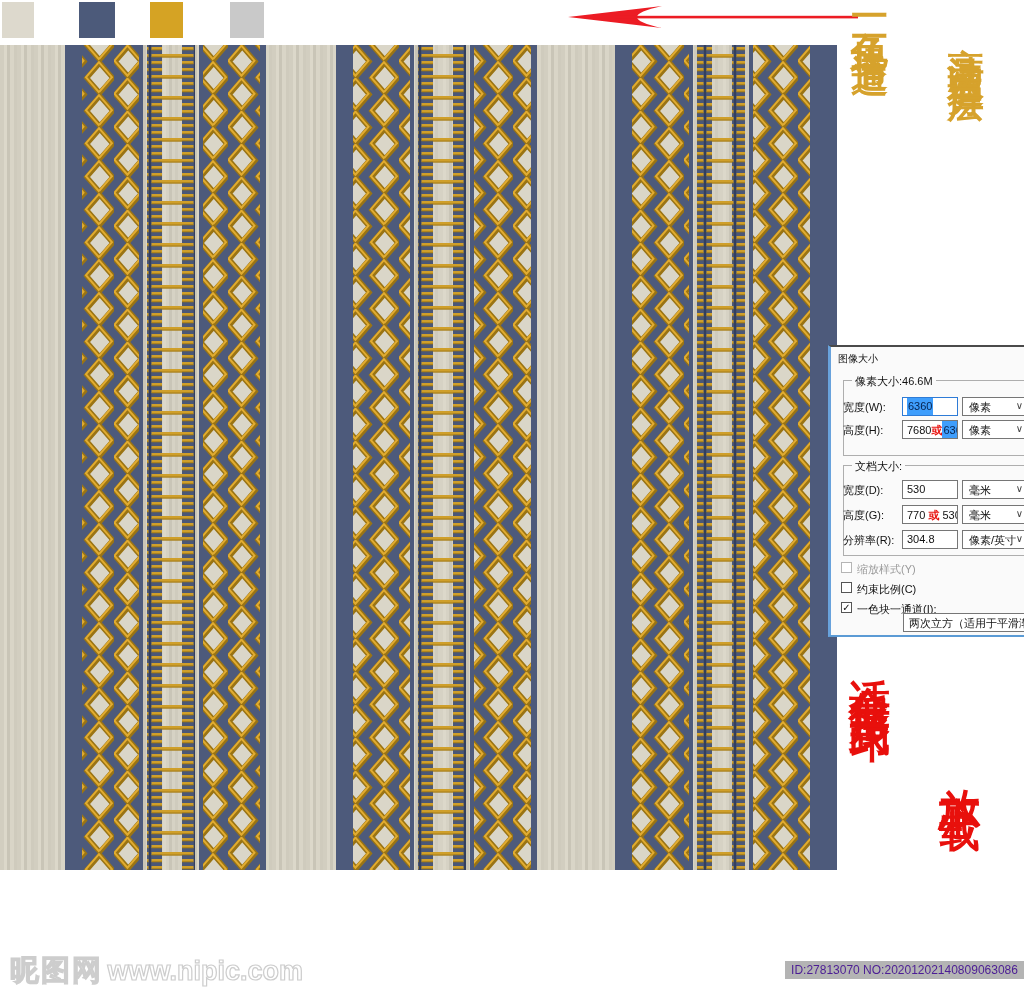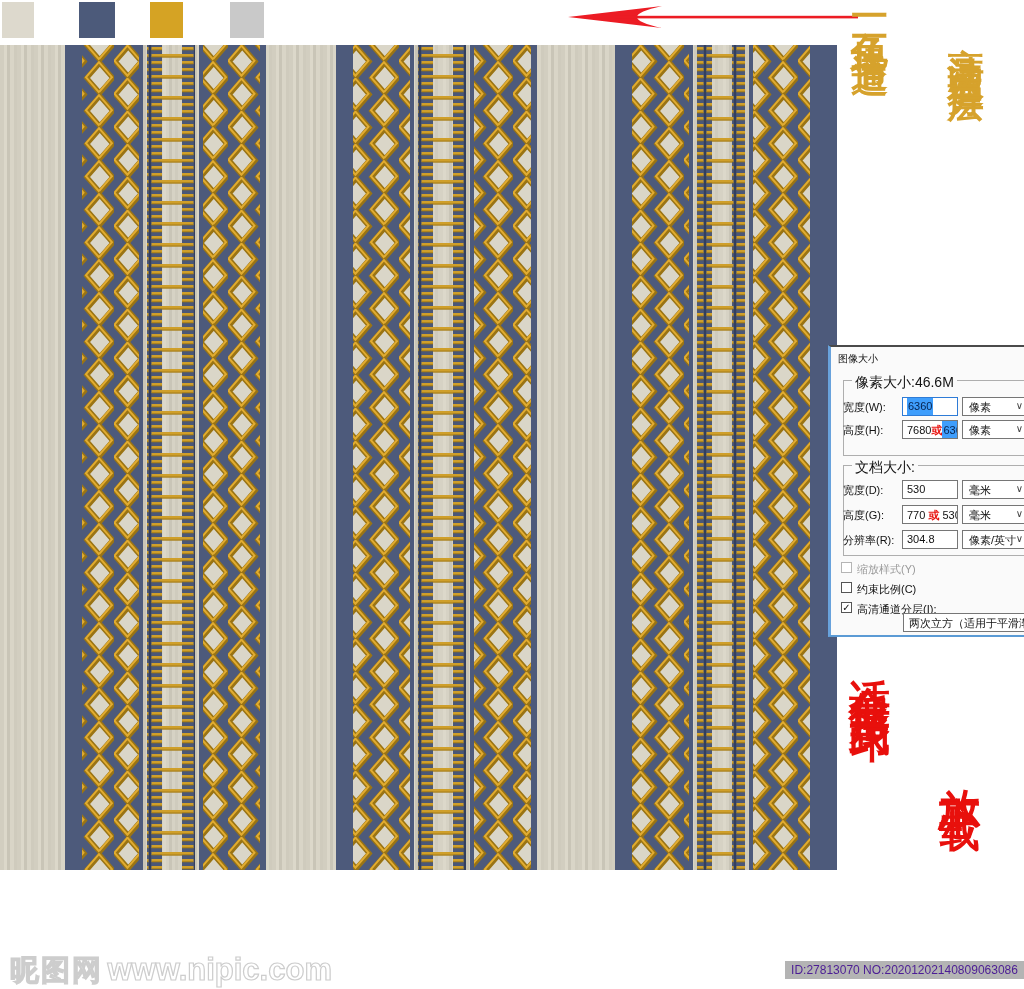--- a/index.html
+++ b/index.html
@@ -26,21 +26,21 @@
 
   
   #dialog{position:absolute;left:828px;top:345px;width:196px;height:292px;
           background:#fafafa;border-top:2px solid #4a4a4a;border-left:3px solid #68a2dc;
           border-bottom:2px solid #5b9bd5;box-sizing:border-box;overflow:hidden;
           font-size:11px;color:#111;z-index:10;}
   #dialog .dlg-title{position:absolute;left:7px;top:5px;font-size:10px;}
   .grp{position:absolute;left:12px;width:200px;border:1px solid #aeaeae;box-sizing:border-box;}
   #grp-pixel{top:33px;height:76px;}
   #grp-doc{top:118px;height:91px;}
-  .grp-label{position:absolute;left:8px;top:-7px;background:#fafafa;padding:0 3px;font-size:14px;}
+  .grp-label{position:absolute;left:8px;top:-7px;background:#fafafa;padding:0 3px;font-size:11px;}
   .row{position:absolute;height:20px;left:0;width:196px;}
   .row .lbl{position:absolute;left:12px;top:3px;}
   .fld{position:absolute;left:71px;width:56px;height:19px;background:#fff;
        border:1px solid #767676;box-sizing:border-box;padding:2px 3px 0 4px;
        white-space:nowrap;overflow:hidden;}
   .fld.focused{border-color:#2e7bd6;}
   .sel{position:absolute;left:131px;width:70px;height:19px;background:#fff;
        border:1px solid #767676;box-sizing:border-box;padding:2px 0 0 6px;}
   .sel .chev{position:absolute;right:8px;top:2px;color:#444;font-size:10px;}
   .hl{background:#3f9efc;color:#06224e;padding:12px 1px;}
@@ -52,21 +52,21 @@
   .cbox.dis{border-color:#b5b5b5;}
   .cbrow .cl{position:absolute;left:16px;top:1px;}
   .cl.dis{color:#9a9a9a;}
   #resample{position:absolute;left:72px;top:266px;width:150px;height:19px;background:#fff;
             border:1px solid #767676;box-sizing:border-box;padding:2px 0 0 5px;white-space:nowrap;}
 
   
   #watermark{position:absolute;left:10px;top:951px;color:#fff;z-index:4;
              -webkit-text-stroke:1.2px #cdcdcd;font-weight:bold;white-space:nowrap;}
   #watermark .site{font-size:29px;letter-spacing:2px;}
-  #watermark .url{font-size:31px;}
+  #watermark .url{font-size:27px;}
   #id-bar{position:absolute;left:785px;top:961px;width:239px;height:18px;background:#b4b4b4;
           color:#4c1d95;font-size:12px;text-align:center;line-height:18px;z-index:8;
           white-space:nowrap;overflow:hidden;}
 </style>
 </head>
 <body>
 
 <div id="canvas">
 
   <div id="swatch-row">
@@ -217,21 +217,21 @@
         <div class="cbrow" style="top: 214px;">
           <span class="cbox dis"></span>
           <span class="cl dis">缩放样式(Y)</span>
         </div>
         <div class="cbrow" style="top: 234px;">
           <span class="cbox"></span>
           <span class="cl">约束比例(C)</span>
         </div>
         <div class="cbrow" style="top: 254px;">
           <span class="cbox">✓</span>
-          <span class="cl">高清通道分层(I):</span>
+          <span class="cl">一色块一通道(I):</span>
         </div>
       </div>
 
     <div id="resample">两次立方（适用于平滑渐变</div>
   </div>
 
   <div id="watermark">
     <span class="site">昵图网</span>
     <span class="url">www.nipic.com</span>
   </div>

